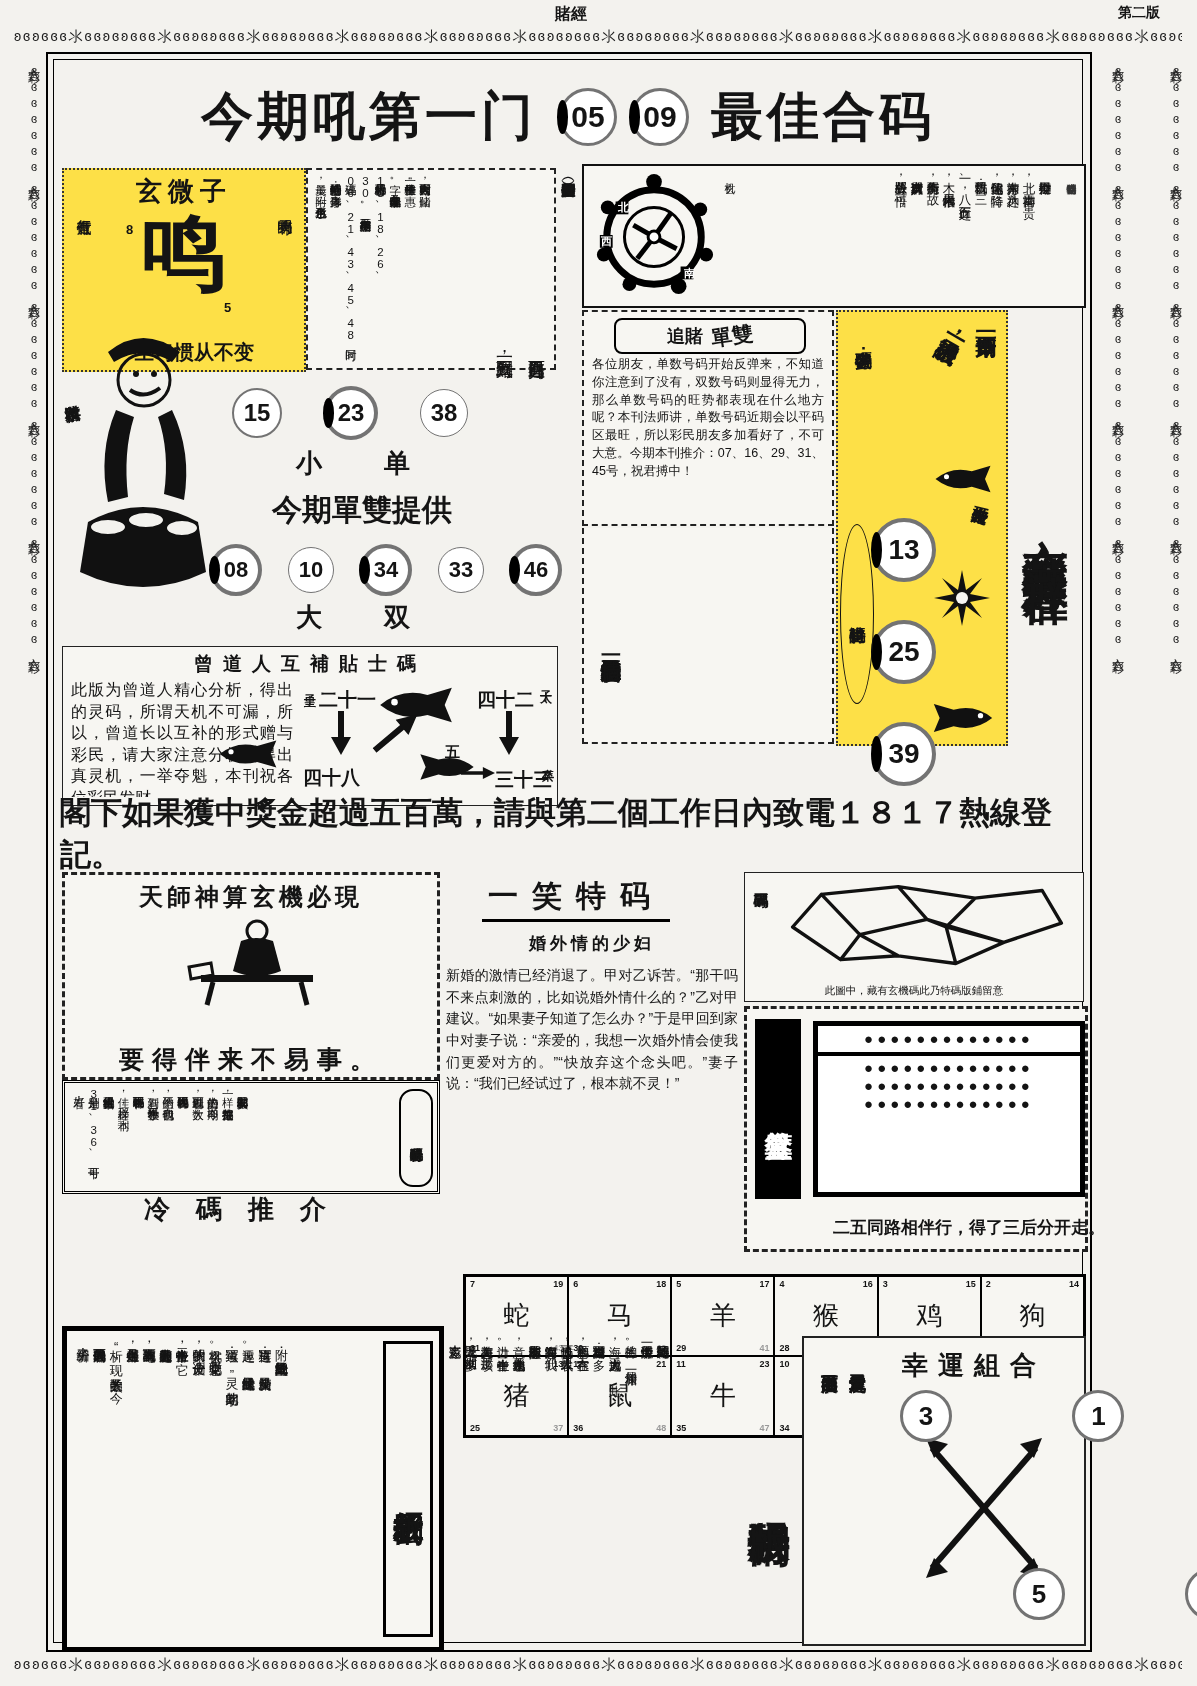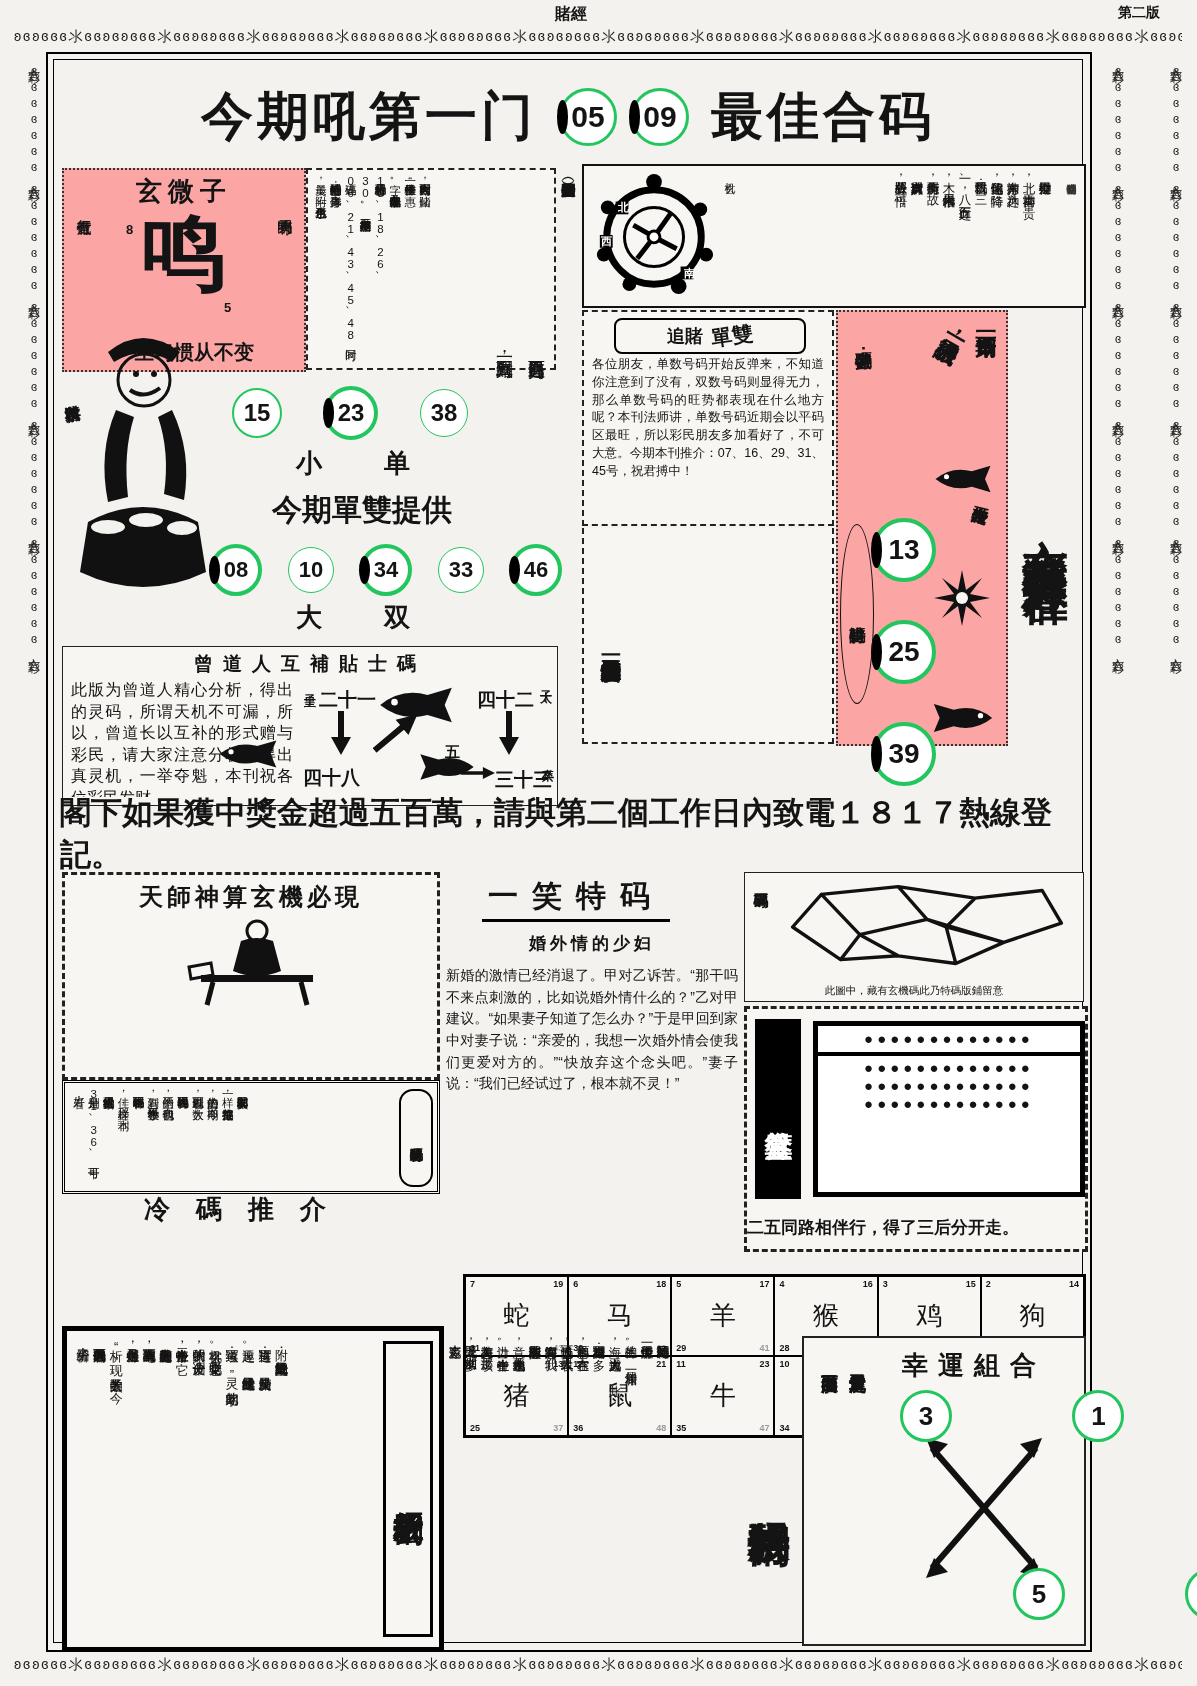--- a/index.html
+++ b/index.html
@@ -6,24 +6,24 @@
   .page{position:relative;width:1197px;height:1686px;background:#f3f2ee;overflow:hidden;
         font-family:"Liberation Sans",sans-serif;color:#141414;}
   .abs{position:absolute;}
   .v{writing-mode:vertical-rl;text-orientation:upright;}
   .cols{display:block;}
   .cols .col{margin:0 2px;line-height:1.12;}
   .frame1{border:2px solid #000;}
   .frame2{border:1px solid #000;}
   .boxsolid{border:2px solid #111;background:#f7f6f2;}
   .boxthin{border:1px solid #222;background:#f7f6f2;}
-  .boxdot{border:2px dotted #333;background:#fca5a5;}
+  .boxdot{border:2px dotted #333;background:#fde047;}
   .boxdash{border:2px dashed #222;background:#f7f6f2;}
   .boxthick{border:5px solid #000;background:#f7f6f2;}
-  .ball{display:inline-flex;align-items:center;justify-content:center;border:2px solid #22c55e;
+  .ball{display:inline-flex;align-items:center;justify-content:center;border:2px solid #737373;
         border-radius:50%;font-weight:bold;background:#fff;position:relative;}
   .ball.blob::before{content:"";position:absolute;left:-5px;top:18%;width:11px;height:64%;
         background:#000;border-radius:50% ;}
   .balls{display:flex;align-items:center;}
   .hdr{font-weight:900;letter-spacing:4px;}
   .center{display:flex;align-items:center;justify-content:center;}
   .smalltxt{font-size:16px;line-height:1.35;text-align:justify;}
   .zgrid{display:grid;grid-template-columns:repeat(6,1fr);grid-auto-rows:80px;border:2px solid #000;}
   .zcell{border:1px solid #000;position:relative;background:#f7f6f2;}
   .zn{position:absolute;font-size:9px;font-weight:bold;}
@@ -278,20 +278,21 @@
     <div class="abs" style="left:116px;top:40px;width:150px;height:92px;">
       <svg width="150" height="92" viewBox="0 0 150 92">
         <circle cx="76" cy="16" r="10" fill="none" stroke="#111" stroke-width="3"></circle>
         <path d="M60 26 Q76 20 92 26 L100 56 Q76 66 52 56 Z" fill="#111"></path>
         <rect x="20" y="60" width="112" height="7" fill="#111"></rect>
         <line x1="32" y1="67" x2="26" y2="90" stroke="#111" stroke-width="5"></line>
         <line x1="120" y1="67" x2="126" y2="90" stroke="#111" stroke-width="5"></line>
         <path d="M8 52 L30 48 L32 60 L10 64 Z" fill="none" stroke="#111" stroke-width="3"></path>
       </svg>
     </div>
+    <div class="abs" style="left:0;top:168px;width:100%;text-align:center;font-size:25px;font-weight:bold;letter-spacing:8px;">要得伴来不易事。</div>
   </div>
 
   <div class="abs" style="left:62px;top:1080px;width:372px;height:108px;border:3px double #000;background:#f7f6f2;">
     <div class="abs v center" style="right:4px;top:6px;width:30px;height:94px;border:2px solid #000;border-radius:14px;font-size:13px;font-weight:bold;">吼碼特選分析版</div>
     <div class="v cols" style="height:100%;padding:5px 42px 5px 5px;font-size:11.5px;">
         <div class="col">其实彩民朋友们都</div>
         <div class="col">一样，每期都很关注</div>
         <div class="col">门的走势，而今期</div>
         <div class="col">也可以看到，大数</div>
         <div class="col">在特码区内表现得</div>
@@ -326,21 +327,21 @@
   </div>
 
   <div class="abs boxdash" style="left:744px;top:1006px;width:338px;height:240px;border-width:3px;">
     <div class="abs v center" style="left:8px;top:10px;width:46px;height:180px;background:#000;color:#fff;font-size:28px;font-weight:900;">金算盤</div>
     <div class="abs" style="left:66px;top:12px;width:262px;height:166px;border:5px solid #000;background:#fff;">
       <div style="padding:4px 2px;font-size:15px;letter-spacing:4px;text-align:center;line-height:1.2;">●●●●●●●●●●●●●</div>
       <div style="border-top:4px solid #000;padding:3px 2px 0;font-size:15px;letter-spacing:4px;text-align:center;line-height:1.2;">●●●●●●●●●●●●●</div>
       <div style="padding:0 2px;font-size:15px;letter-spacing:4px;text-align:center;line-height:1.2;">●●●●●●●●●●●●●</div>
       <div style="padding:0 2px;font-size:15px;letter-spacing:4px;text-align:center;line-height:1.2;">●●●●●●●●●●●●●</div>
     </div>
-    <div class="abs" style="left:0;bottom:10px;width:100%;text-align:left;font-size:17px;font-weight:bold;">二五同路相伴行，得了三后分开走。</div>
+    <div class="abs" style="left:0;bottom:10px;width:100%;text-align:right;font-size:17px;font-weight:bold;padding-left:20px;">二五同路相伴行，得了三后分开走。</div>
   </div>
 
   <div class="abs zgrid" style="left:463px;top:1274px;width:619px;">
       <div class="zcell">
         <span class="zn tl">7</span>
         <span class="zn tr">19</span>
         <span class="za">蛇</span>
         <span class="zn bl">31</span>
         <span class="zn br">43</span>
       </div>

